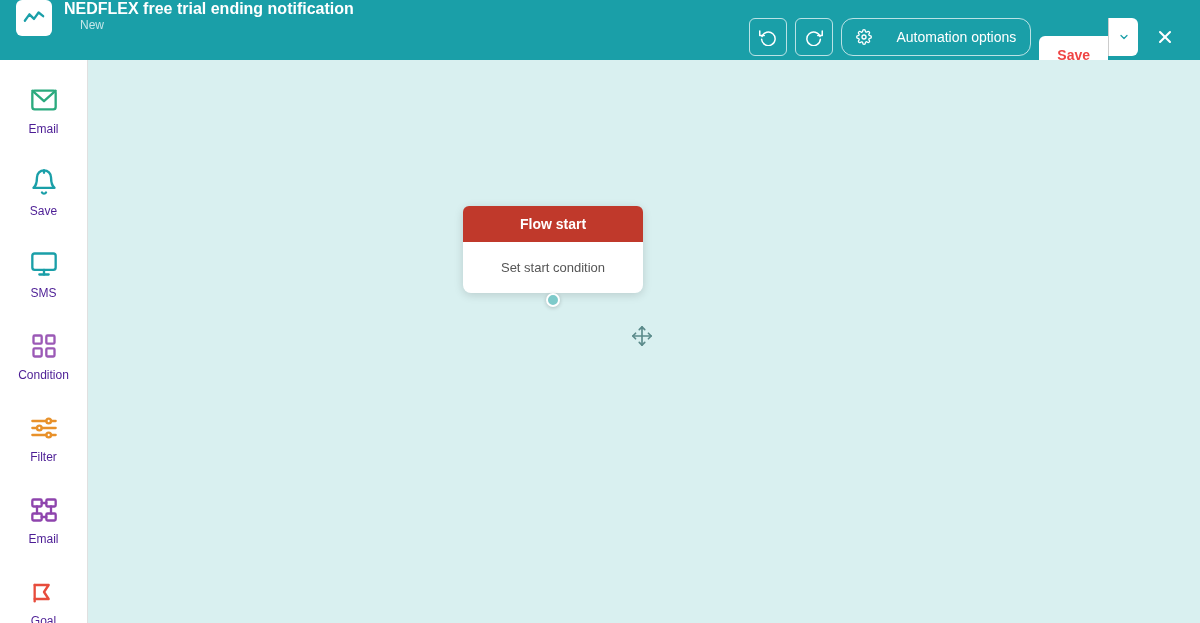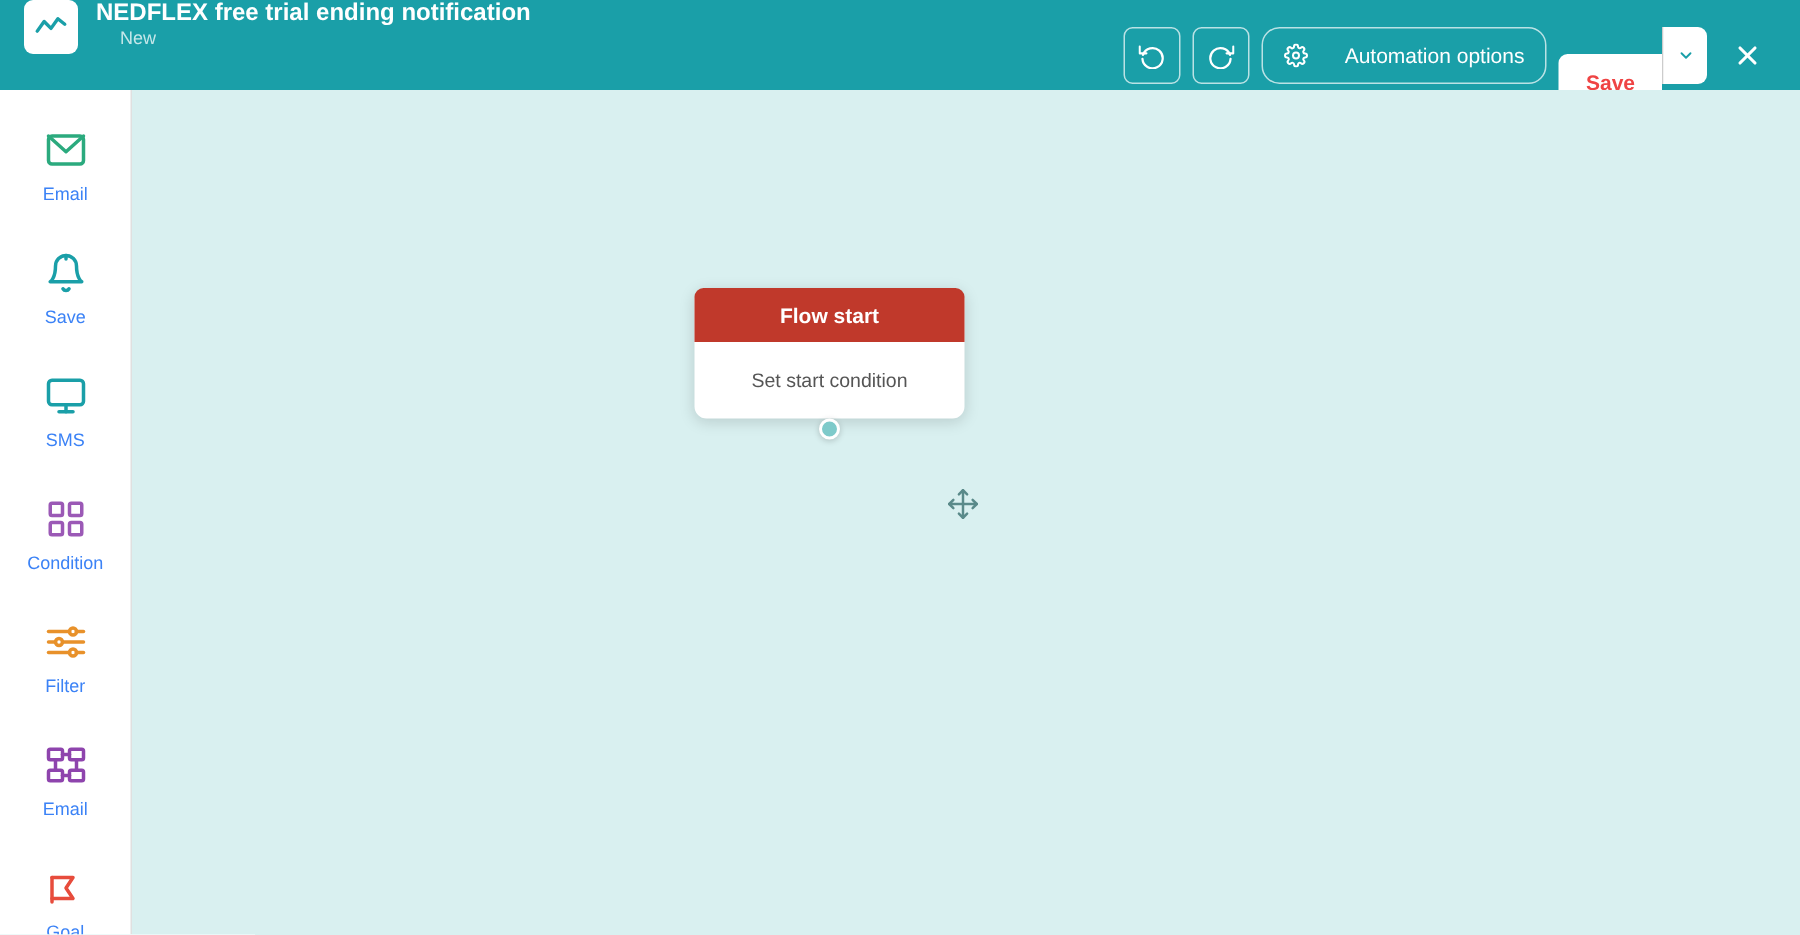--- a/index.html
+++ b/index.html
@@ -100,35 +100,35 @@
       flex-direction: column;
       align-items: center;
       justify-content: center;
       padding: 12px 8px;
       cursor: pointer;
       gap: 4px;
       border-radius: 6px;
       margin: 2px 6px;
     }
     .sidebar-item .icon-wrap { width: 36px; height: 36px; display: flex; align-items: center; justify-content: center; }
-    .sidebar-item .item-label { font-size: 12px; color: #3b82f6; }
+    .sidebar-item .item-label { font-size: 12px; color: #4c1d95; }
 
     
     #canvas {
       flex: 1;
       background: #d9f0f0;
       position: relative;
       overflow: hidden;
     }
 
     
     .flow-node {
       position: absolute;
       left: 375px;
-      top: 132px;
+      top: 146px;
       width: 180px;
       background: #fff;
       border-radius: 8px;
       box-shadow: 0 2px 10px rgba(0,0,0,0.15);
       overflow: visible;
     }
     .flow-node-header {
       background: #c0392b;
       color: #fff;
       text-align: center;

